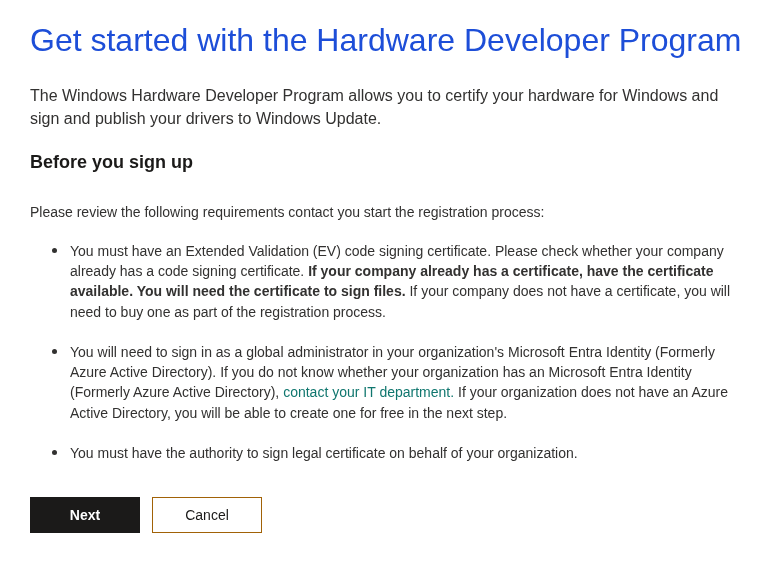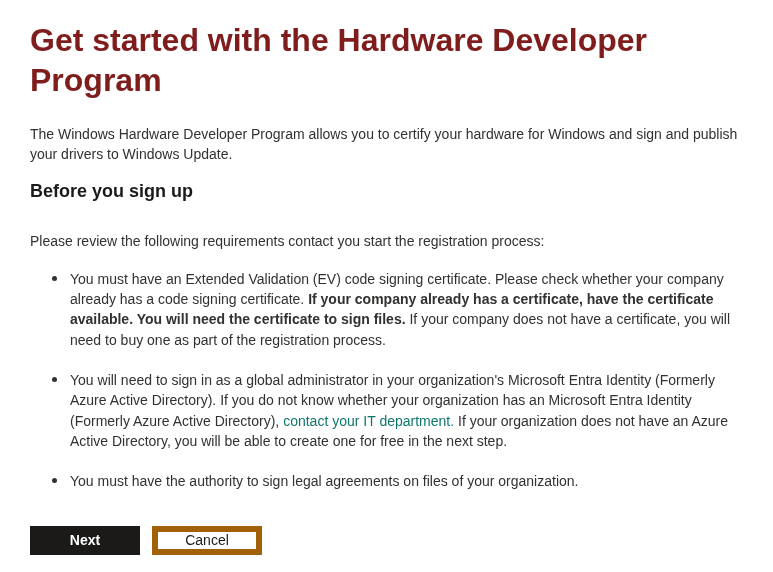--- a/index.html
+++ b/index.html
@@ -9,30 +9,30 @@
     }
     body {
       font-family: 'Segoe UI', Tahoma, Geneva, sans-serif;
       background: #ffffff;
       color: #323130;
       padding: 20px 30px;
       width: 773px;
     }
     .page-title {
       font-size: 32px;
-      font-weight: 700;
-      color: #7f1d1d;
+      font-weight: 400;
+      color: #1d4ed8;
       line-height: 1.25;
       margin-bottom: 24px;
     }
     .intro-text {
-      font-size: 14px;
+      font-size: 16px;
       line-height: 1.45;
       color: #323130;
-      margin-bottom: 16px;
+      margin-bottom: 22px;
     }
     .section-heading {
       font-size: 18px;
       font-weight: 700;
       color: #1b1a19;
       margin-bottom: 29px;
     }
     .review-text {
       font-size: 14px;
       line-height: 1.45;
@@ -69,39 +69,39 @@
       color: #0f766e;
       text-decoration: none;
     }
     .button-row {
       display: flex;
       gap: 12px;
       margin-top: 20px;
     }
     .btn {
       min-width: 110px;
-      height: 29px;
+      height: 36px;
       font-size: 14px;
       font-family: inherit;
       cursor: pointer;
       display: inline-flex;
       align-items: center;
       justify-content: center;
       padding: 0 18px;
     }
     .btn-primary {
       background: #1b1a19;
       color: #ffffff;
       border: 1px solid #1b1a19;
       font-weight: 600;
     }
     .btn-secondary {
       background: #ffffff;
       color: #1b1a19;
-      border: 6px solid #a16207;
+      border: 1px solid #a16207;
     }
   </style>
 </head>
 <body>
 
 <h1 class="page-title">Get started with the Hardware Developer Program</h1>
 
 <p class="intro-text">The Windows Hardware Developer Program allows you to certify your hardware for Windows and sign and publish your drivers to Windows Update.</p>
 
 <h2 class="section-heading">Before you sign up</h2>
@@ -109,20 +109,20 @@
 <p class="review-text">Please review the following requirements contact you start the registration process:</p>
 
 <ul class="requirements">
   <li>
     <span>You must have an Extended Validation (EV) code signing certificate. Please check whether your company already has a code signing certificate. </span><span class="bold">If your company already has a certificate, have the certificate available. You will need the certificate to sign files.</span><span> If your company does not have a certificate, you will need to buy one as part of the registration process.</span>
   </li>
   <li>
     <span>You will need to sign in as a global administrator in your organization's Microsoft Entra Identity (Formerly Azure Active Directory). If you do not know whether your organization has an Microsoft Entra Identity (Formerly Azure Active Directory), </span><a href="#" class="link">contact your IT department.</a><span> If your organization does not have an Azure Active Directory, you will be able to create one for free in the next step.</span>
   </li>
   <li>
-    <span>You must have the authority to sign legal agreements on files of your organization.</span>
+    <span>You must have the authority to sign legal certificate on behalf of your organization.</span>
   </li>
 </ul>
 
 <div class="button-row">
   <button class="btn btn-primary">Next</button>
   <button class="btn btn-secondary">Cancel</button>
 </div>
 
 </body></html>

